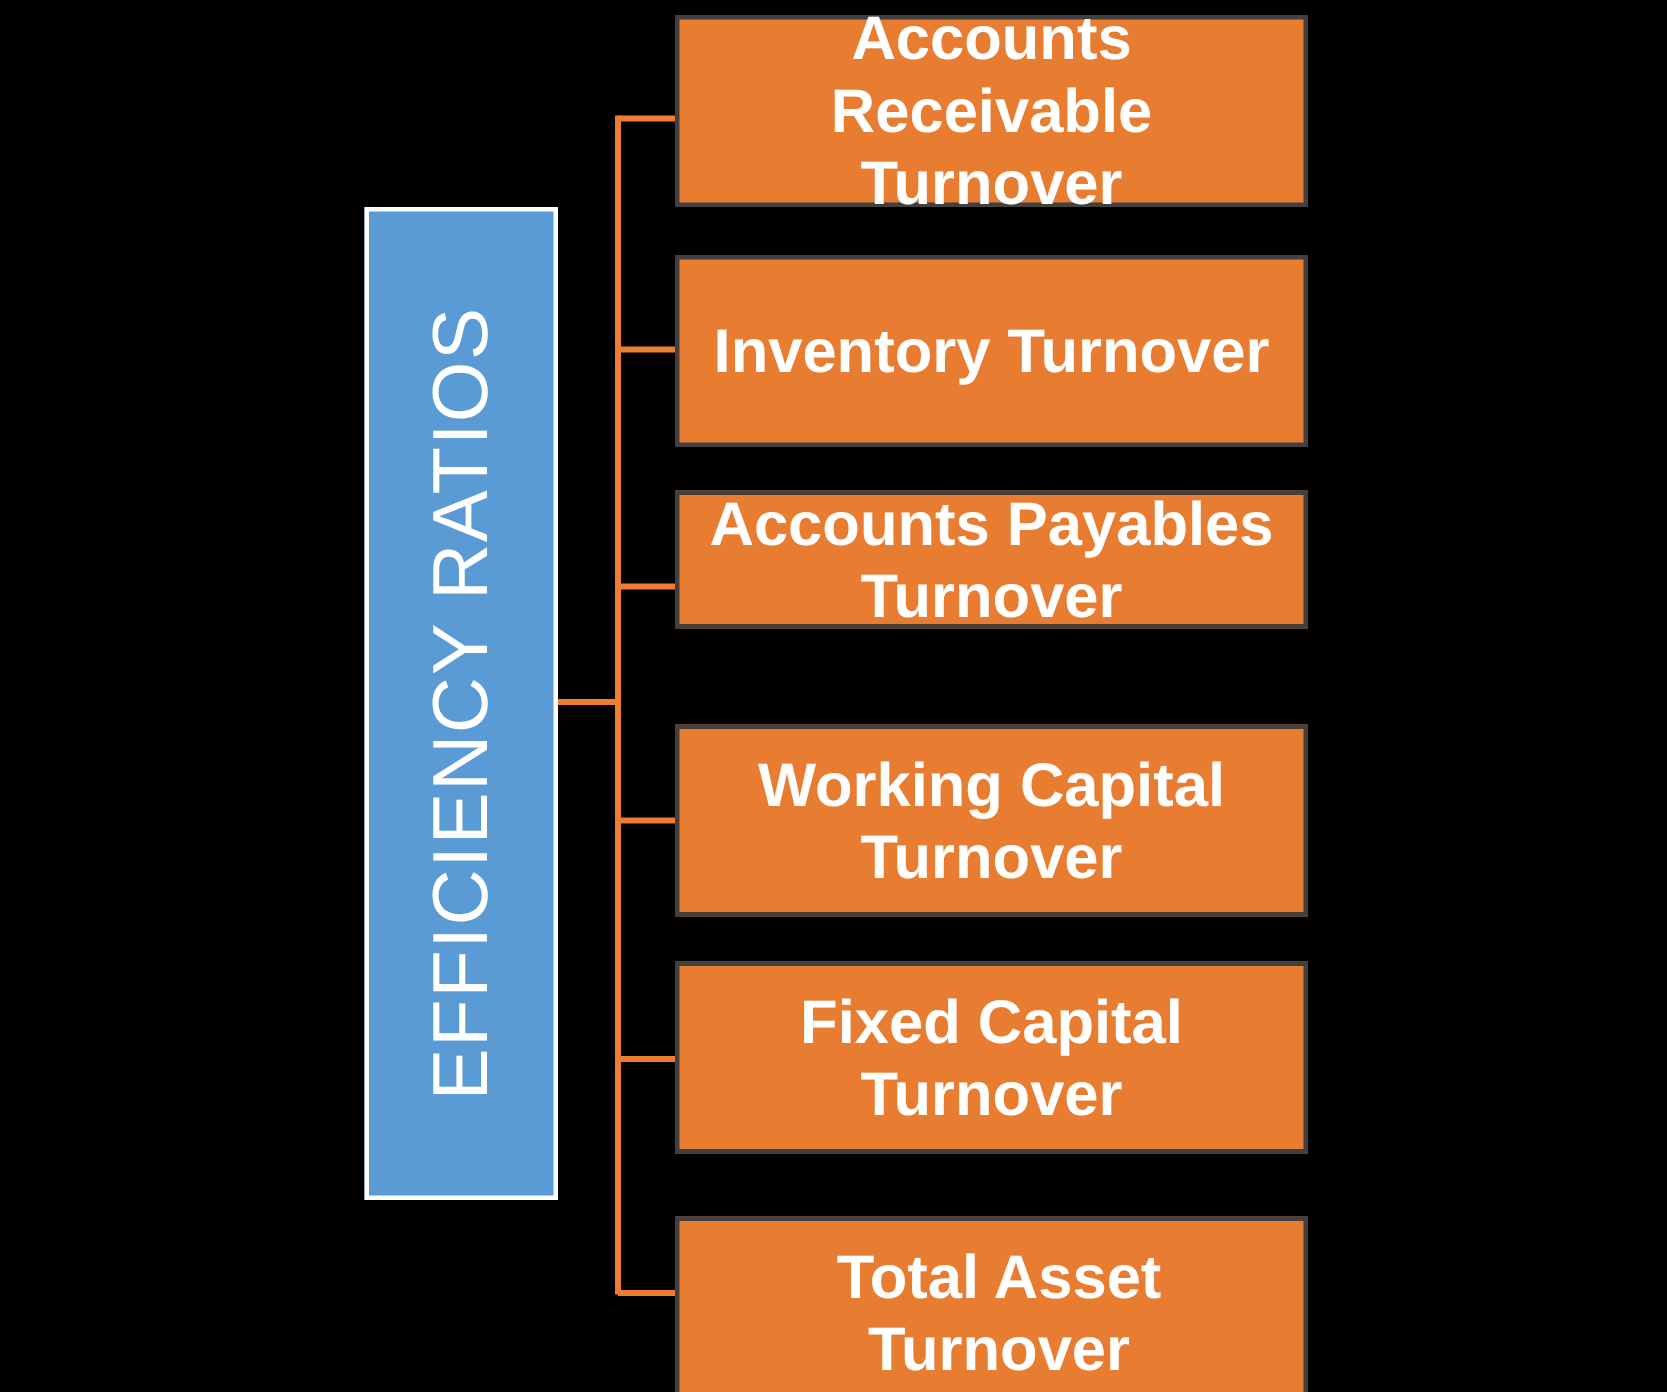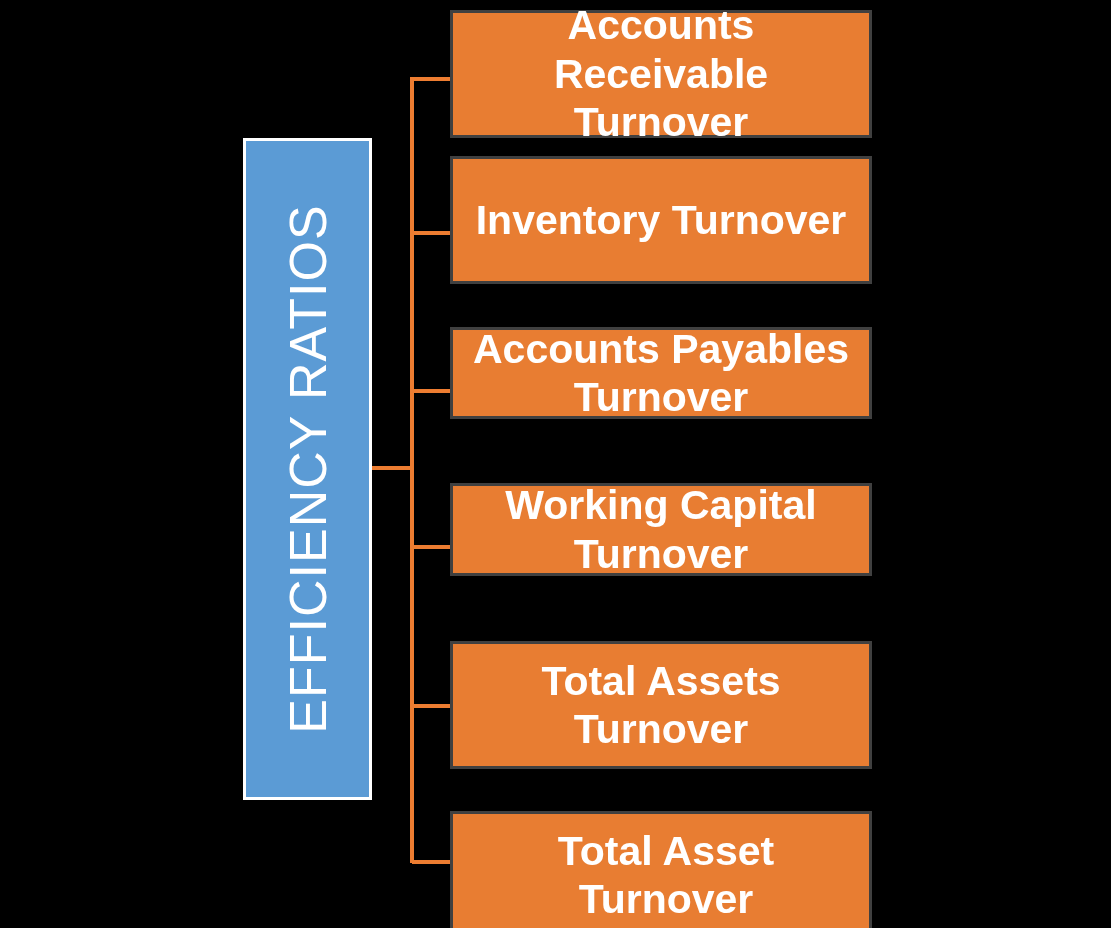--- a/index.html
+++ b/index.html
@@ -104,33 +104,33 @@
   <div class="branch" style="top:231px"></div>
   <div class="branch" style="top:389px"></div>
   <div class="branch" style="top:545px"></div>
   <div class="branch" style="top:704px"></div>
   <div class="branch" style="top:860px"></div>
 
   <div class="leaf" style="top:10px;  height:128px;">
     <span>Accounts Receivable Turnover</span>
   </div>
 
-  <div class="leaf" style="top:156px; height:128px;">
+  <div class="leaf" style="top:170px; height:128px;">
     <span>Inventory Turnover</span>
   </div>
 
   <div class="leaf" style="top:327px; height:92px;">
     <span>Accounts Payables Turnover</span>
   </div>
 
-  <div class="leaf" style="top:483px; height:93px;">
+  <div class="leaf" style="top:483px; height:128px;">
     <span>Working Capital Turnover</span>
   </div>
 
   <div class="leaf" style="top:641px; height:128px;">
-    <span>Total Assets Turnover</span>
+    <span>Fixed Capital Turnover</span>
   </div>
 
   <div class="leaf" style="top:811px; height:128px;padding-left:20px;">
     <span>Total Asset Turnover</span>
   </div>
 
 </div>
 
 </body></html>

